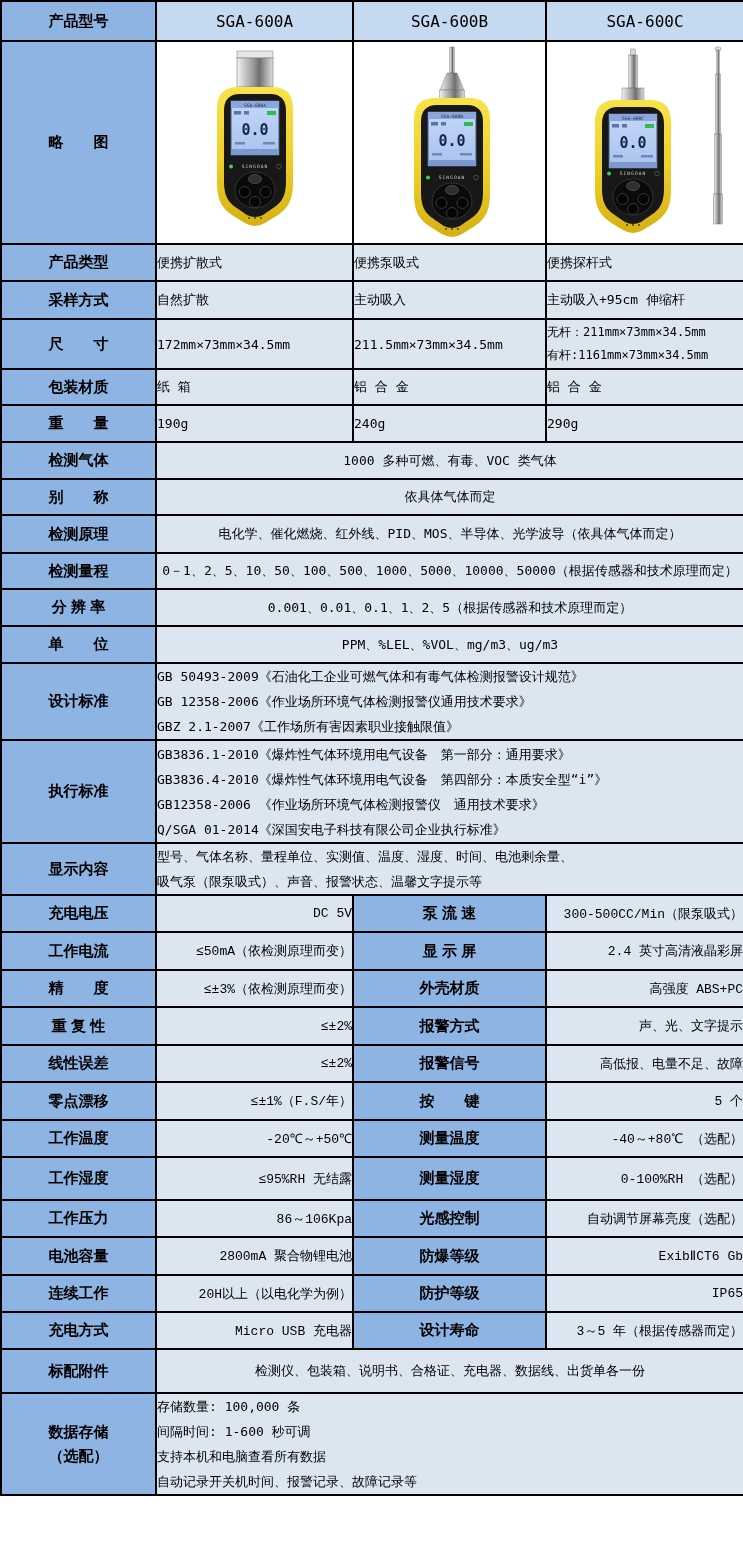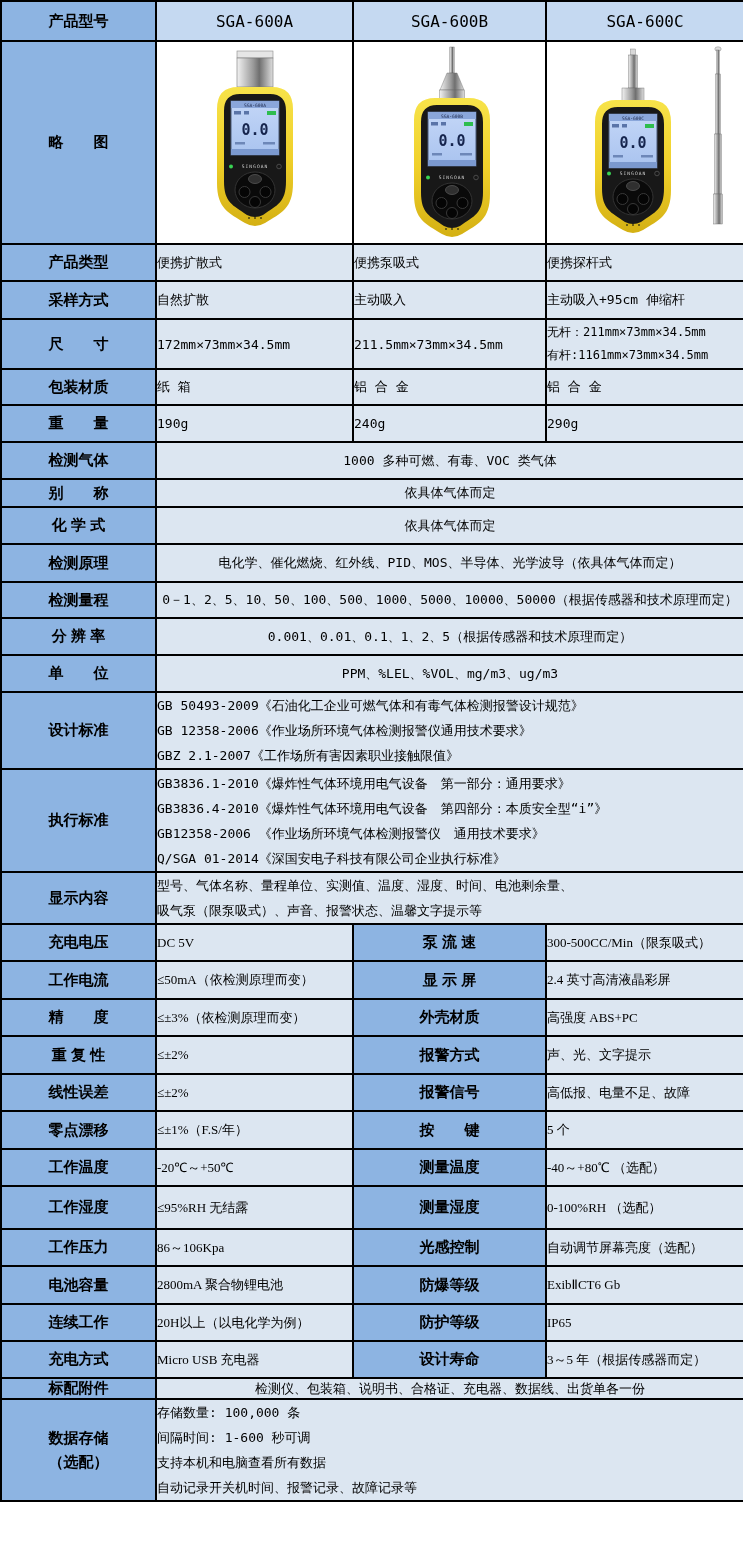--- a/index.html
+++ b/index.html
@@ -5,21 +5,21 @@
 <style>
   html,body{margin:0;padding:0;background:#fff;}
   .page{width:743px;height:1542px;background:#fff;overflow:hidden;}
   table.spec{border-collapse:collapse;table-layout:fixed;width:743px;font-family:"Liberation Sans",sans-serif;}
   table.spec td{border:2px solid var(--border,#000);overflow:hidden;color:#000;vertical-align:middle;padding:0;}
   td.lab{background:var(--label-bg,#8db4e2);text-align:center;font-weight:bold;font-size:15px;}
   td.model{background:var(--model-bg,#c5d9f1);text-align:center;font-family:"DejaVu Sans Mono","Liberation Sans",sans-serif;font-size:16px;}
   td.sketch{background:#fff;text-align:center;vertical-align:middle;}
   td.valc{background:var(--value-bg,#dce6f1);font-family:"DejaVu Sans Mono","Liberation Sans",sans-serif;font-size:13px;}
   td.val{background:var(--value-bg,#dce6f1);text-align:center;padding-left:12px;font-family:"DejaVu Sans Mono","Liberation Sans",sans-serif;font-size:13px;}
-  td.vals{background:var(--value-bg,#dce6f1);text-align:left;padding-left:10px;font-family:Liberation Serif, serif;font-size:13px;}
+  td.vals{background:var(--value-bg,#dce6f1);text-align:right;padding-left:10px;font-family:Liberation Mono, monospace;font-size:13px;}
   td.lines{background:var(--value-bg,#dce6f1);padding:2px 6px 2px 12px;font-family:"DejaVu Sans Mono","Liberation Sans",sans-serif;font-size:13px;}
   td.lines div{line-height:25px;white-space:nowrap;}
   td.dim{background:var(--value-bg,#dce6f1);padding-left:6px;text-align:left;font-family:"DejaVu Sans Mono","Liberation Sans",sans-serif;font-size:12px;}
   td.dim div{line-height:23px;white-space:nowrap;}
   td.lab .lab2{line-height:24px;}
   svg .devtxt{font-family:"DejaVu Sans Mono","Liberation Sans",sans-serif;}
 </style>
 </head>
 <body>
 
@@ -236,26 +236,22 @@
         <tr style="height: 37px;">
           <td class="lab">重　　量</td>
           <td class="valc">190g</td>
           <td class="valc">240g</td>
           <td class="valc">290g</td>
         </tr>
         <tr style="height: 37px;">
           <td class="lab">检测气体</td>
           <td class="val" colspan="3">1000 多种可燃、有毒、VOC 类气体</td>
         </tr>
-        <tr style="height: 28px; margin-left: 16px;">
+        <tr style="height: 36px; margin-left: 16px;">
           <td class="lab">别　　称</td>
-          <td class="val" colspan="3">依具体气体而定</td>
-        </tr>
-        <tr style="height: 37px;">
-          <td class="lab">化 学 式</td>
           <td class="val" colspan="3">依具体气体而定</td>
         </tr>
         <tr style="height: 38px;">
           <td class="lab">检测原理</td>
           <td class="val" colspan="3">电化学、催化燃烧、红外线、PID、MOS、半导体、光学波导（依具体气体而定）</td>
         </tr>
         <tr style="height: 36px;">
           <td class="lab">检测量程</td>
           <td class="val" colspan="3">0－1、2、5、10、50、100、500、1000、5000、10000、50000（根据传感器和技术原理而定）</td>
         </tr>
@@ -356,21 +352,21 @@
           <td class="vals">20H以上（以电化学为例）</td>
           <td class="lab">防护等级</td>
           <td class="vals">IP65</td>
         </tr>
         <tr style="height: 37px;">
           <td class="lab">充电方式</td>
           <td class="vals">Micro USB 充电器</td>
           <td class="lab">设计寿命</td>
           <td class="vals">3～5 年（根据传感器而定）</td>
         </tr>
-        <tr style="height: 21px;">
+        <tr style="height: 44px;">
           <td class="lab">标配附件</td>
           <td class="val" colspan="3">检测仪、包装箱、说明书、合格证、充电器、数据线、出货单各一份</td>
         </tr>
         <tr style="height: 99px;">
           <td class="lab">
             <div class="lab2">数据存储</div>
             <div class="lab2">（选配）</div>
           </td>
           <td class="lines" colspan="3">
             <div>存储数量: 100,000 条</div>

